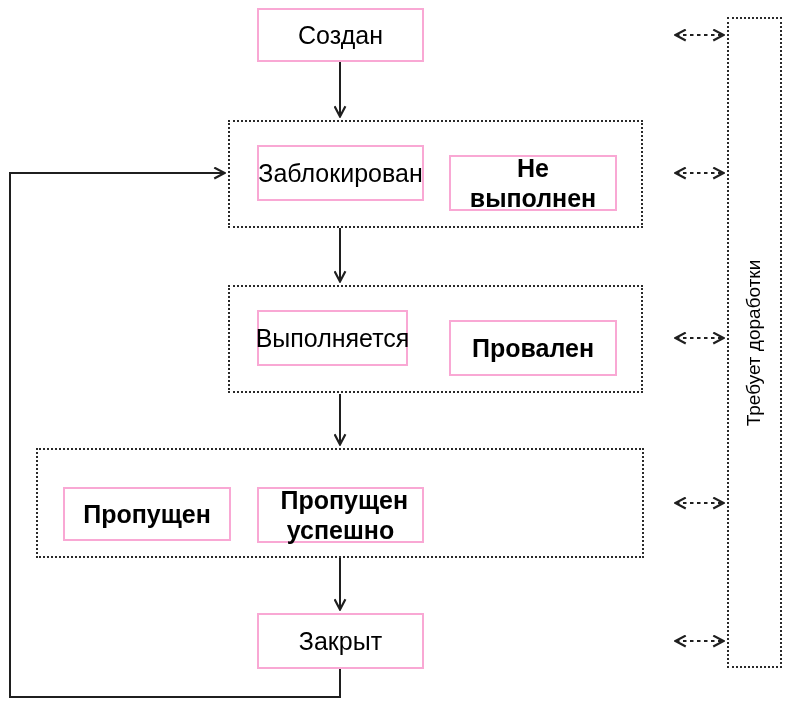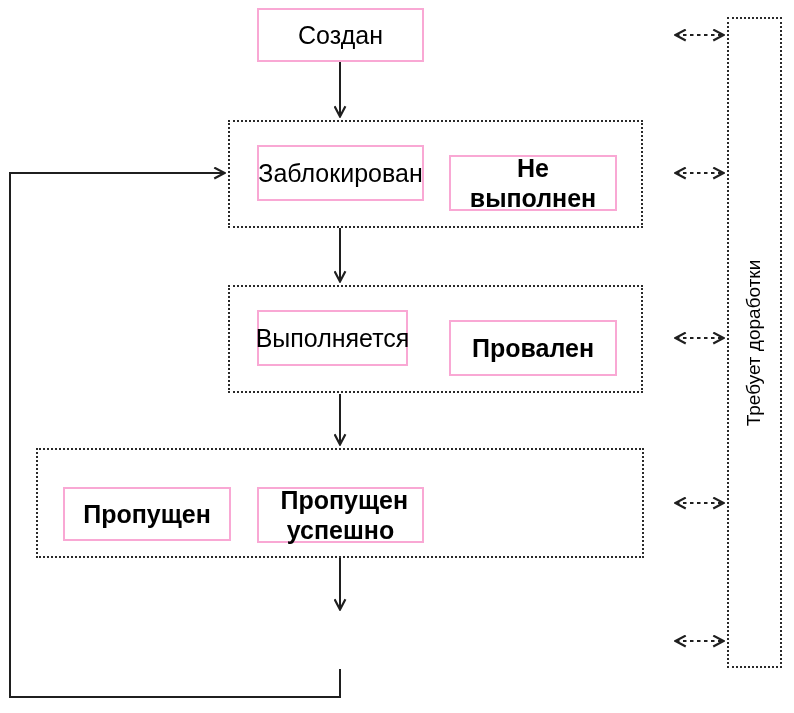--- a/index.html
+++ b/index.html
@@ -122,18 +122,21 @@
   </div>
 
   <div class="group" style="left:36px; top:448px; width:608px; height:110px"></div>
   <div class="node bold" style="left:63px; top:477px; width:168px; height:54px">
     <span class="lbl">Пропущен</span>
   </div>
   <div class="node bold" style="left:257px; top:477px; width:167px; height:56px">
     <span class="lbl narrow">Пропущен успешно</span>
   </div>
 
+  <div class="node" style="left:257px; top:613px; width:167px; height:56px">
+    <span class="lbl">Закрыт</span>
+  </div>
 
   <div class="rework-panel">
     <div class="rework-label">Требует доработки</div>
   </div>
 
 </div>
 
 </body></html>

